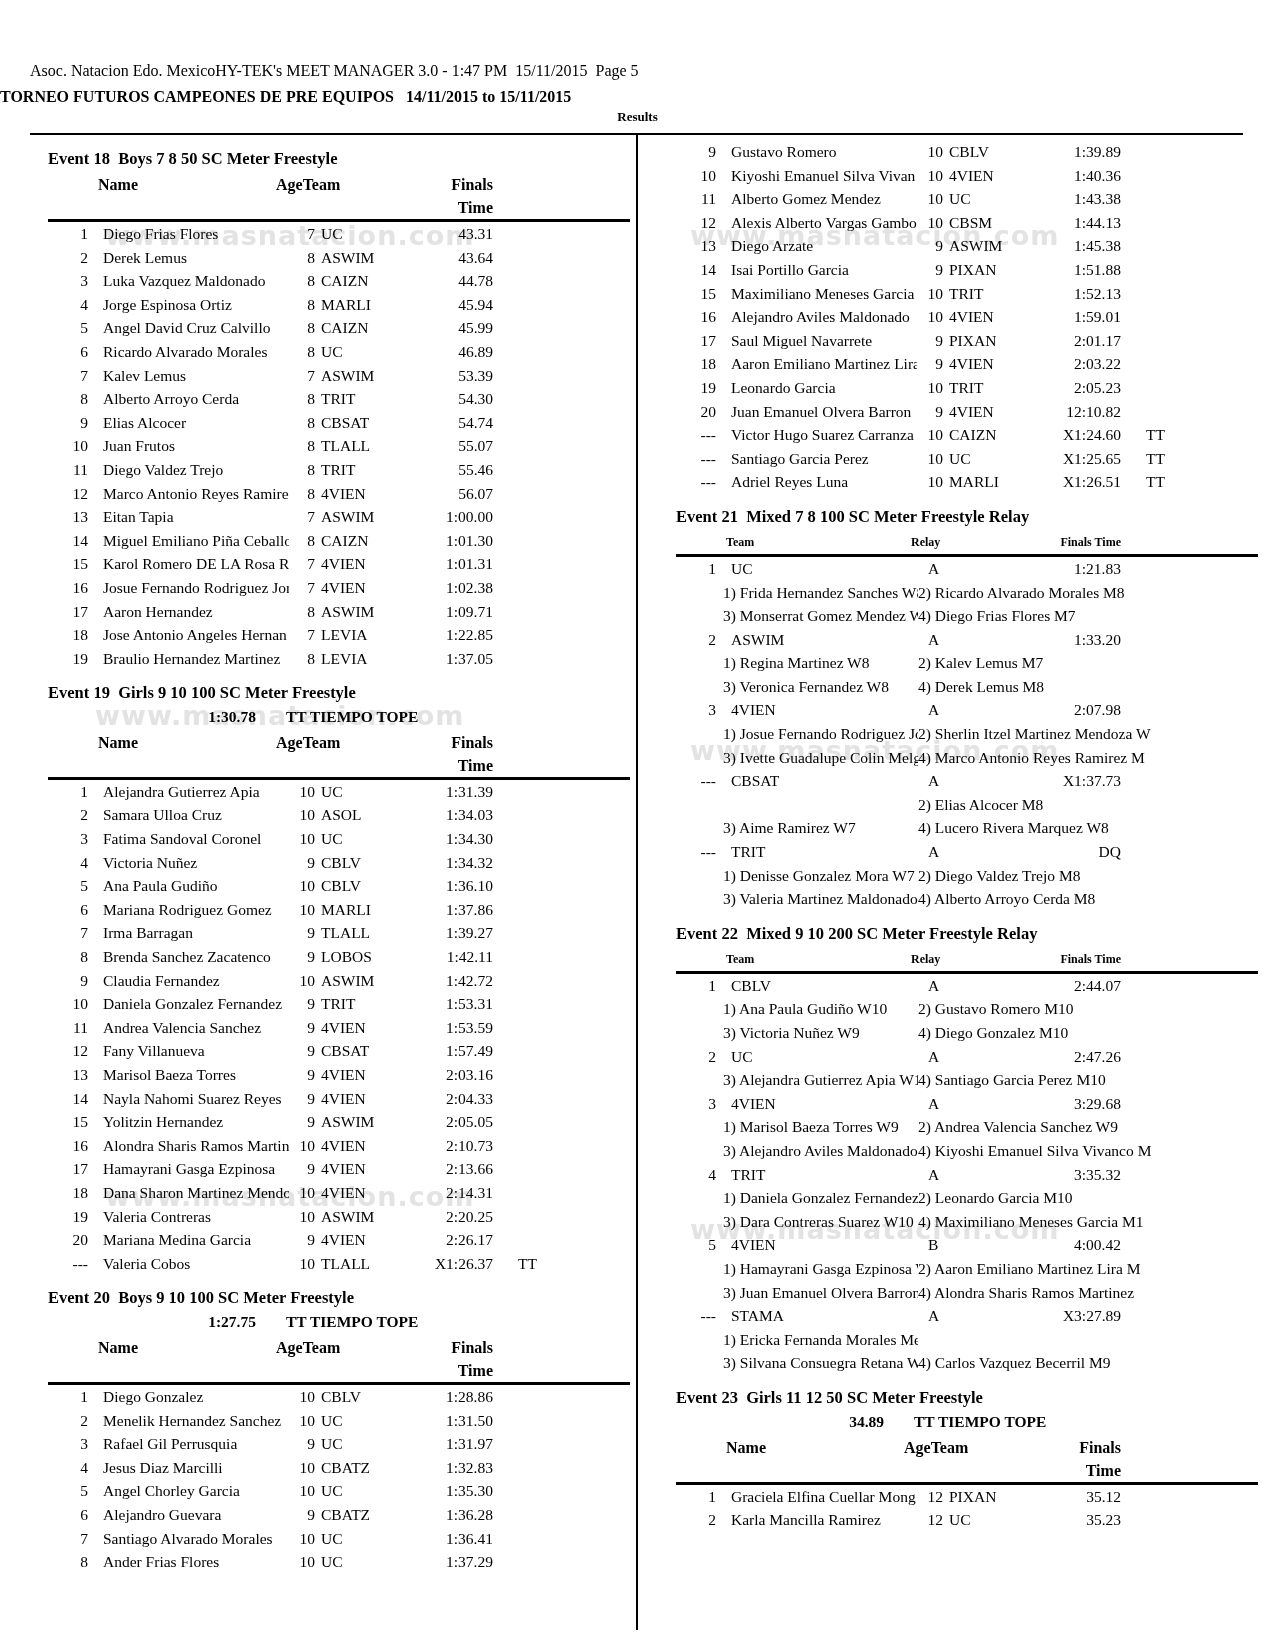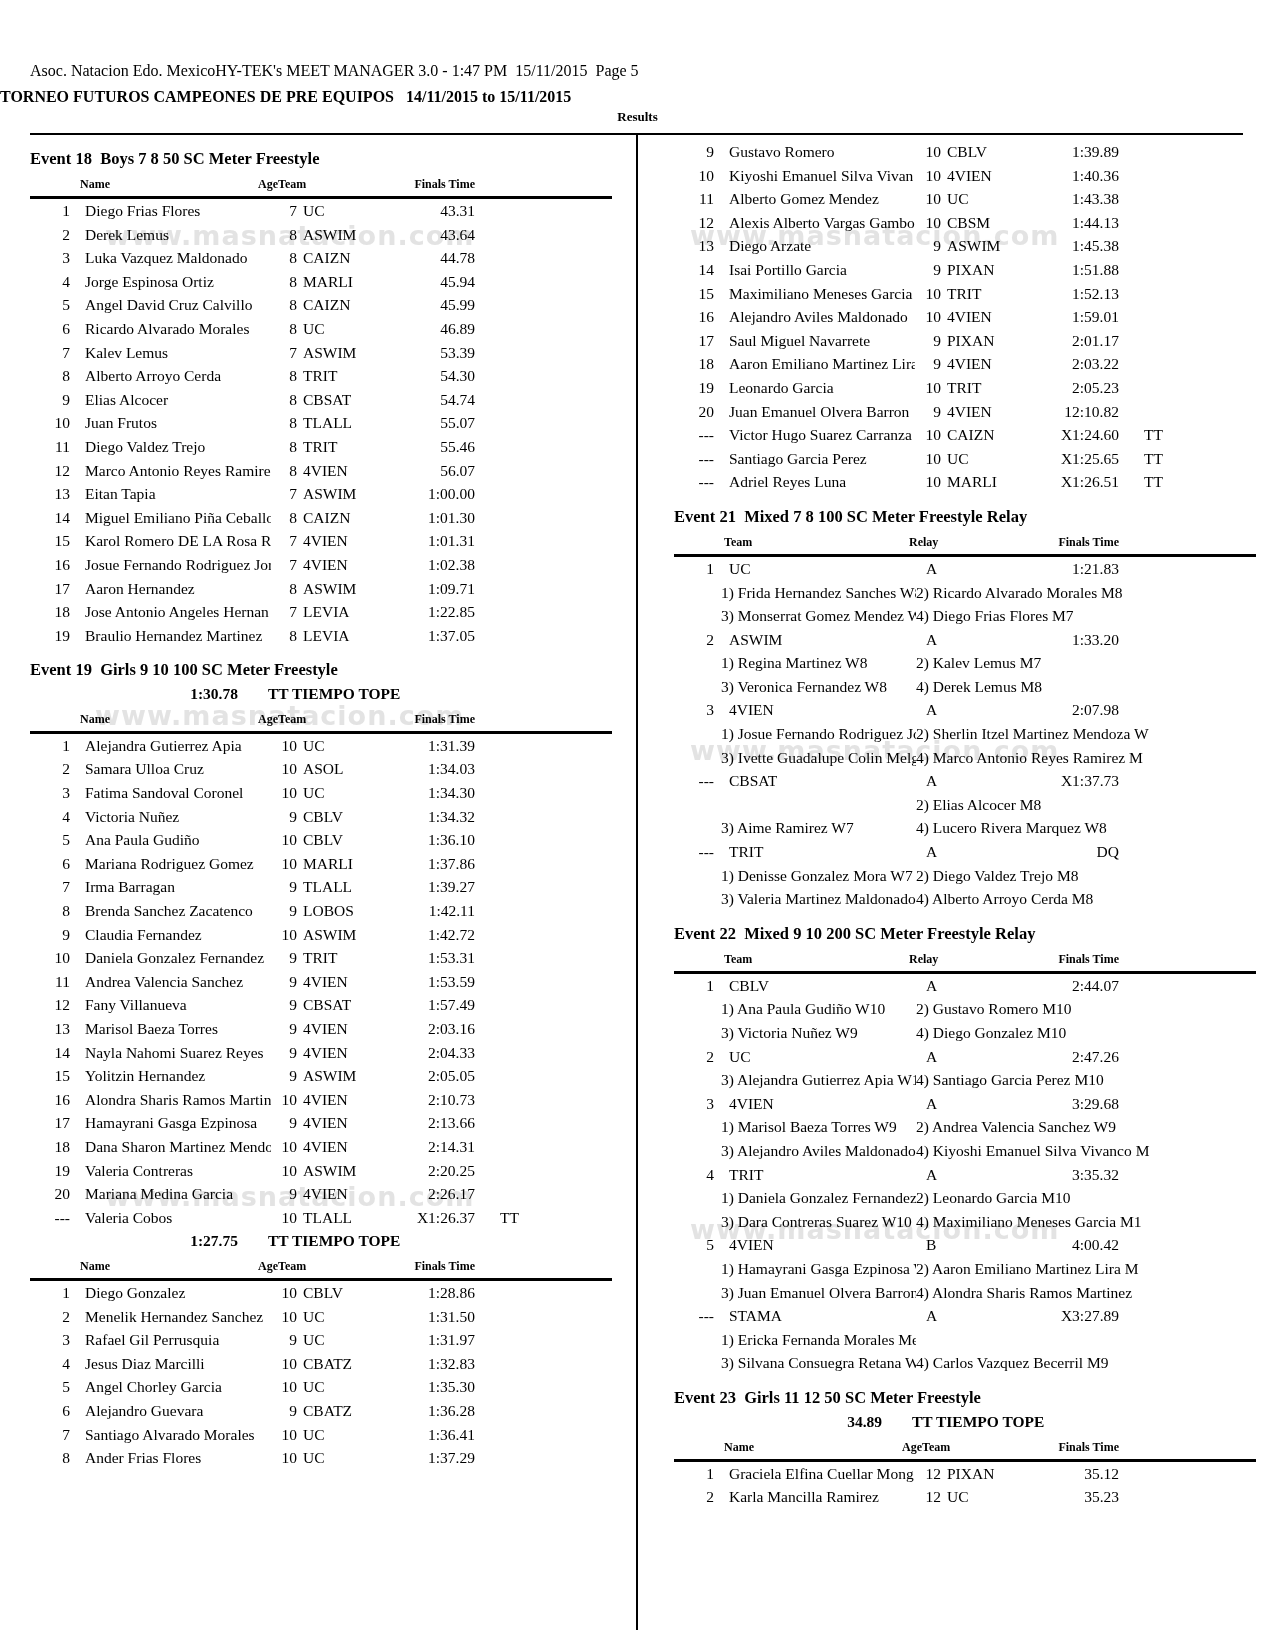--- a/index.html
+++ b/index.html
@@ -11,31 +11,31 @@
     font-size:15.5px;
   }
   .hdr-line { position:absolute; top:62px; left:30px; width:1213px;
     display:flex; justify-content:flex-start; font-size:16px; white-space:pre; }
   .meet-title { position:absolute; top:88px; left:0; width:100%;
     text-align:left; font-weight:bold; font-size:16px; white-space:pre; }
   .results-label { position:absolute; top:109px; left:0; width:100%;
     text-align:center; font-weight:bold; font-size:13px; }
   .top-rule { position:absolute; top:133px; left:30px; width:1213px; height:2px; background:#000; }
   .col-divider { position:absolute; top:133px; left:636px; width:2px; height:1497px; background:#000; }
-  .cols { position:absolute; top:136px; left:30px; display:flex; gap:62px; }
+  .cols { position:absolute; top:136px; left:48px; display:flex; gap:46px; }
   .col { width:582px; }
 
   .evt { font-weight:bold; font-size:16.5px; line-height:24px; margin-top:11px;
     white-space:pre; overflow:hidden; }
   .ttline { display:grid; grid-template-columns:208px 30px auto;
     font-weight:bold; line-height:23.6px; }
   .ttv { text-align:right; }
 
   .ihdr { display:grid; grid-template-columns:50px 178px 150px 67px 1fr;
-    font-weight:bold; font-size:12px; line-height:23px;
+    font-weight:bold; font-size:16px; line-height:23px;
     border-bottom:3px solid #000; margin-top:2px; }
   .rhdr { display:grid; grid-template-columns:50px 185px 90px 120px 1fr;
     font-weight:bold; font-size:12px; line-height:23px;
     border-bottom:3px solid #000; margin-top:2px; }
   .ft { text-align:right; }
 
   .rrow { display:grid; grid-template-columns:40px 15px 186px 26px 6px 106px 66px 1fr;
     line-height:23.6px; }
   .place { text-align:right; }
   .name, .team { white-space:nowrap; overflow:hidden; }
@@ -493,20 +493,21 @@
       <div class="rrow">
         <span class="place">---</span>
         <span></span>
         <span class="name">Valeria Cobos</span>
         <span class="age">10</span>
         <span></span>
         <span class="team">TLALL</span>
         <span class="time">X1:26.37</span>
         <span class="flag">TT</span>
       </div>
+      <div class="evt">Event 20  Boys 9 10 100 SC Meter Freestyle</div>
       <div class="ttline">
         <span class="ttv">1:27.75</span>
         <span></span>
         <span>TT TIEMPO TOPE</span>
       </div>
       <div class="ihdr">
         <span></span>
         <span>Name</span>
         <span>AgeTeam</span>
         <span class="ft">Finals Time</span>

